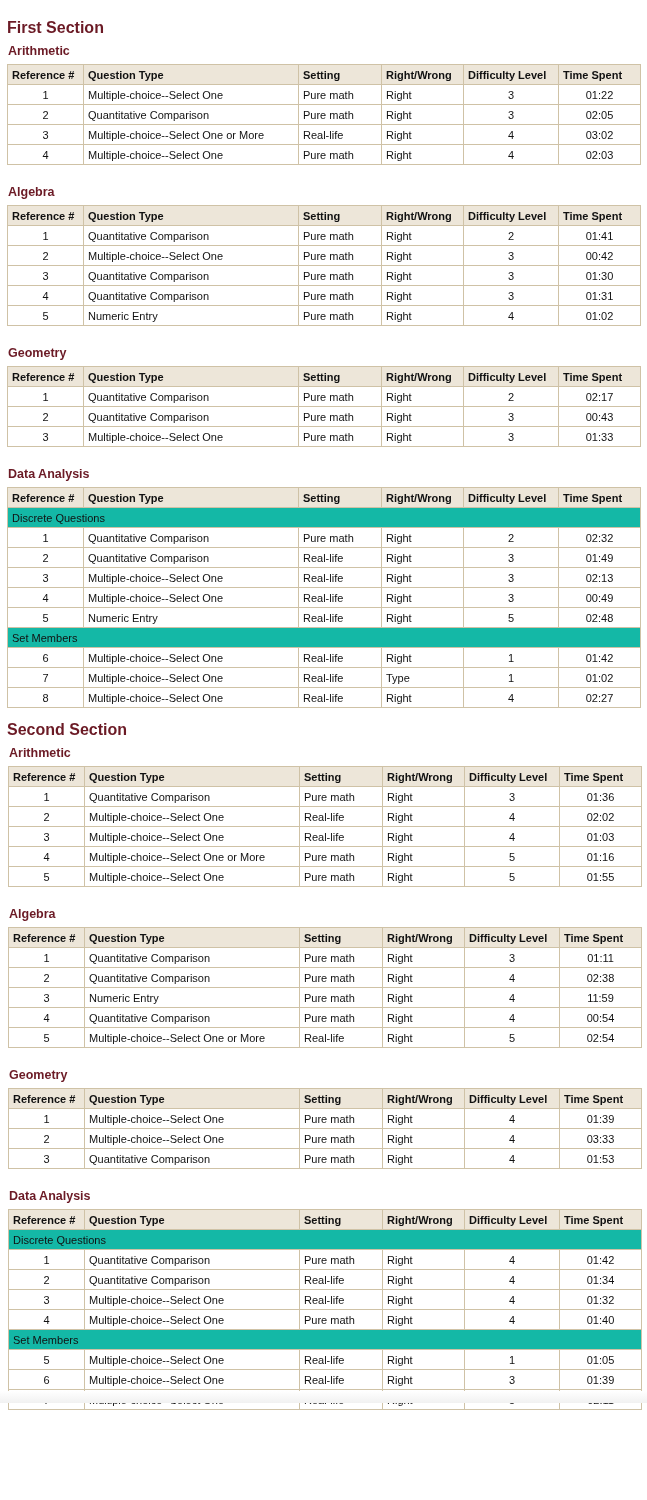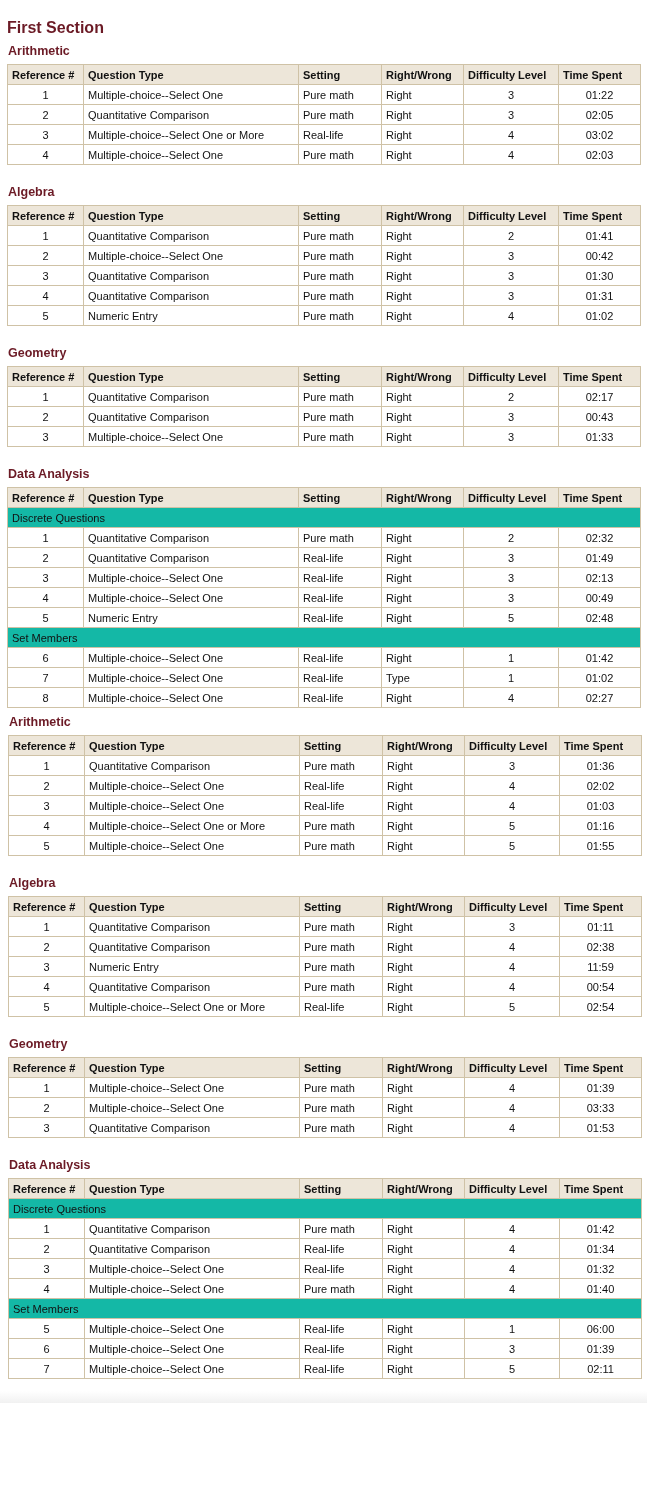--- a/index.html
+++ b/index.html
@@ -293,20 +293,21 @@
               <td class="c-set">Real-life</td>
               <td class="c-rw">Right</td>
               <td class="c-diff">4</td>
               <td class="c-time">02:27</td>
             </tr>
           </tbody>
         </table>
       </div>
     </div>
     <div class="section second">
+      <h2 class="section-title">Second Section</h2>
       <div class="block">
         <h3 class="sub-title">Arithmetic</h3>
         <table>
           <colgroup>
             <col class="w-ref">
             <col class="w-type">
             <col class="w-set">
             <col class="w-rw">
             <col class="w-diff">
             <col class="w-time">
@@ -538,21 +539,21 @@
             </tr>
             <tr>
               <td class="group" colspan="6">Set Members</td>
             </tr>
             <tr>
               <td class="c-ref">5</td>
               <td class="c-type">Multiple-choice--Select One</td>
               <td class="c-set">Real-life</td>
               <td class="c-rw">Right</td>
               <td class="c-diff">1</td>
-              <td class="c-time">06:00</td>
+              <td class="c-time">01:05</td>
             </tr>
             <tr>
               <td class="c-ref">6</td>
               <td class="c-type">Multiple-choice--Select One</td>
               <td class="c-set">Real-life</td>
               <td class="c-rw">Right</td>
               <td class="c-diff">3</td>
               <td class="c-time">01:39</td>
             </tr>
             <tr>

